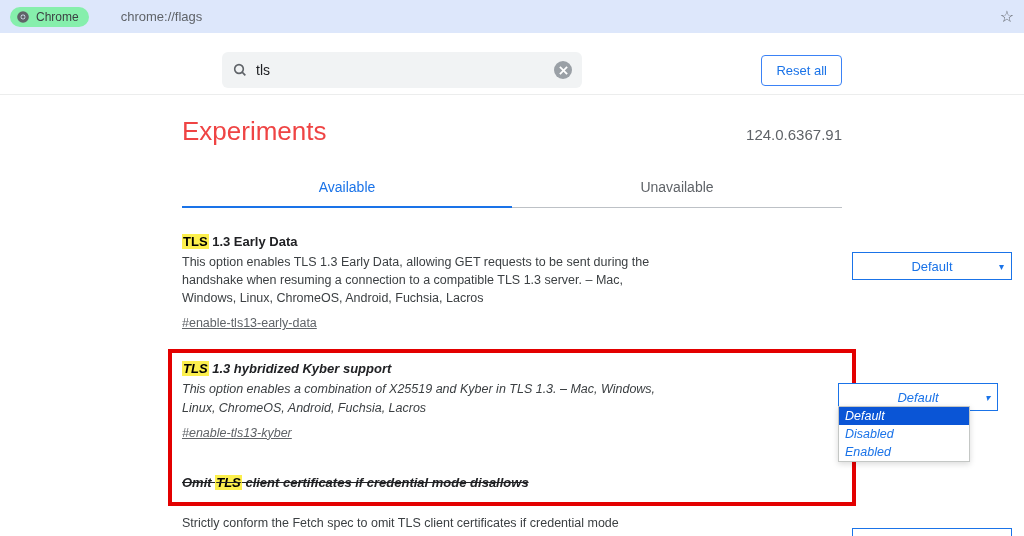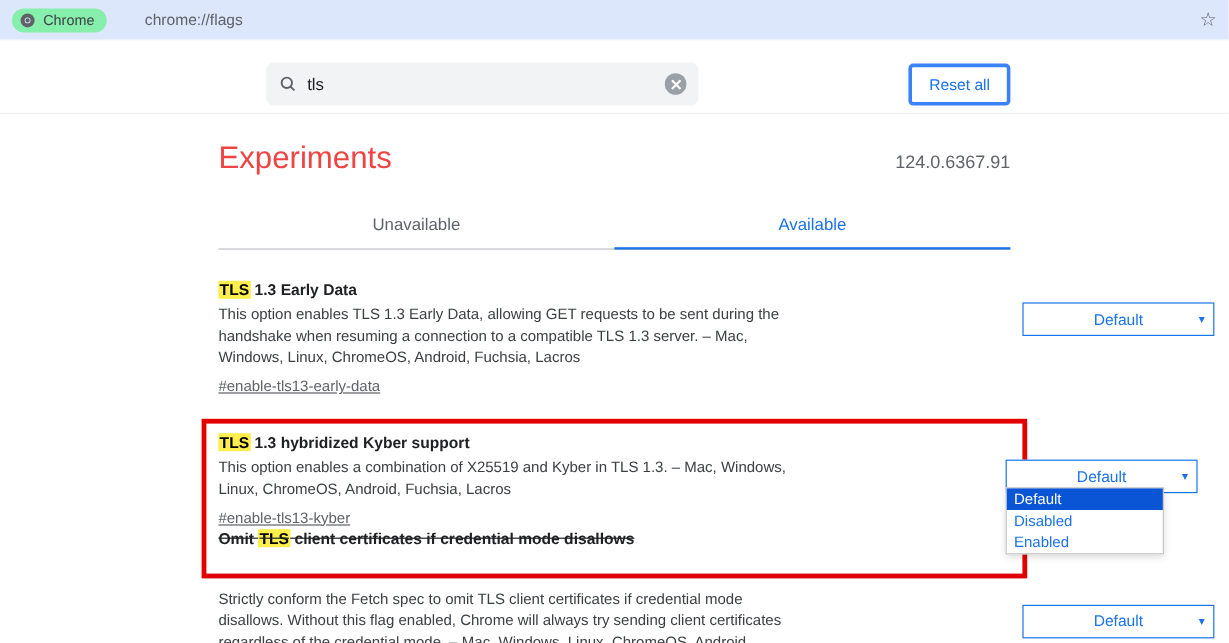--- a/index.html
+++ b/index.html
@@ -14,21 +14,21 @@
 
 
 .page { width: 660px; margin: 0 auto; padding-top: 18px; position: relative; }
 
 
 .search-row { display: flex; align-items: center; gap: 18px; margin-bottom: 28px; padding-left: 40px; }
 .search-box { flex: 1; max-width: 360px; background: #f1f3f4; border-radius: 6px; height: 36px; display: flex; align-items: center; padding: 0 10px; gap: 8px; position: relative; }
 .search-box input { border: none; background: transparent; outline: none; font-size: 14px; flex: 1; color: #202124; }
 .search-icon { color: #5f6368; }
 .clear-btn { background: #9aa0a6; color: #fff; width: 18px; height: 18px; border-radius: 50%; display: flex; align-items: center; justify-content: center; font-size: 11px; cursor: pointer; }
-.reset-btn { margin-left: auto; border: 3px solid #3b82f6; background: #fff; color: #1a73e8; padding: 7px 14px; border-radius: 4px; font-size: 13px; cursor: pointer; }
+.reset-btn { margin-left: auto; border: 1px solid #3b82f6; background: #fff; color: #1a73e8; padding: 7px 14px; border-radius: 4px; font-size: 13px; cursor: pointer; }
 
 
 .title-row { display: flex; align-items: baseline; justify-content: space-between; margin-bottom: 22px; }
 .title-row h1 { font-size: 26px; font-weight: 400; color: #ef4444; }
 .version { font-size: 15px; color: #5f6368; }
 
 
 .tabs { display: flex; border-bottom: 1px solid #bdc1c6; margin-bottom: 16px; }
 .tab { flex: 1; text-align: center; padding: 10px 0 12px; font-size: 14px; color: #5f6368; cursor: pointer; position: relative; }
 .tab.active { color: #1a73e8; }
@@ -42,21 +42,21 @@
 .flag-anchor { font-size: 12.5px; color: #5f6368; text-decoration: underline; cursor: pointer; }
 mark { background: #fcef4d; padding: 0 1px; }
 
 .select-wrap { position: relative; }
 .select-btn { width: 160px; height: 28px; border: 1px solid #1a73e8; color: #1a73e8; background: #fff; font-size: 13px; display: flex; align-items: center; justify-content: center; gap: 6px; cursor: pointer; padding: 0 8px; }
 .select-btn .chev { position: absolute; right: 8px; font-size: 10px; color: #1a73e8; }
 .dropdown { position: absolute; top: 23px; left: 0; width: 132px; background: #fff; border: 1px solid #c4c7c5; box-shadow: 0 2px 6px rgba(0,0,0,.15); z-index: 5; }
 .dropdown .opt { font-size: 12.5px; color: #1a73e8; padding: 2px 6px; cursor: pointer; }
 .dropdown .opt.sel { background: #0a55d6; color: #fff; }
 
-.highlight-box { border: 4px solid #e30000; padding: 8px 10px 18px; margin: 4px -14px; position: relative; }
+.highlight-box { border: 4px solid #e30000; padding: 8px 10px 8px; margin: 4px -14px; position: relative; font-style: italic; }
 .highlight-box .right { right: -156px; top: 22px; }
 
 .third-title { font-size: 13px; font-weight: 600; margin-bottom: 4px; color: #202124; text-decoration: line-through; text-decoration-color: #202124; }
 
 hr.thin { border: none; border-top: 1px solid #eceded; position: absolute; left: 0; right: 0; top: 94px; }
 </style>
 </head>
 <body>
 
 <div class="omnibar">
@@ -92,22 +92,22 @@
     </div>
     <button class="reset-btn">Reset all</button>
   </div>
 
   <div class="title-row">
     <h1>Experiments</h1>
     <span class="version">124.0.6367.91</span>
   </div>
 
   <div class="tabs">
+    <div class="tab active">Available</div>
     <div class="tab">Unavailable</div>
-    <div class="tab active">Available</div>
   </div>
 
   <div class="flag">
     <div class="flag-title">
       <mark>TLS</mark><span> 1.3 Early Data</span>
     </div>
     <div class="flag-desc">This option enables TLS 1.3 Early Data, allowing GET requests to be sent during the handshake when resuming a connection to a compatible TLS 1.3 server. – Mac, Windows, Linux, ChromeOS, Android, Fuchsia, Lacros</div>
     <span class="flag-anchor">#enable-tls13-early-data</span>
     <div class="right">
       <div class="select-btn">
@@ -130,21 +130,21 @@
           <span class="chev">▾</span>
         </div>
         <div class="dropdown">
           <div class="opt sel">Default</div>
           <div class="opt">Disabled</div>
           <div class="opt">Enabled</div>
         </div>
       </div>
     </div>
 
-    <div class="third-title" style="">
+    <div class="third-title" style="margin-top:34px;">
       <span>Omit </span><mark>TLS</mark><span> client certificates if credential mode disallows</span>
     </div>
   </div>
 
   <div class="flag" style="padding-top:4px;">
     <div class="flag-desc">Strictly conform the Fetch spec to omit TLS client certificates if credential mode disallows. Without this flag enabled, Chrome will always try sending client certificates regardless of the credential mode. – Mac, Windows, Linux, ChromeOS, Android, Fuchsia, Lacros</div>
 
     <div class="right" style="top:18px;">
       <div class="select-btn">
         <span>Default</span>

